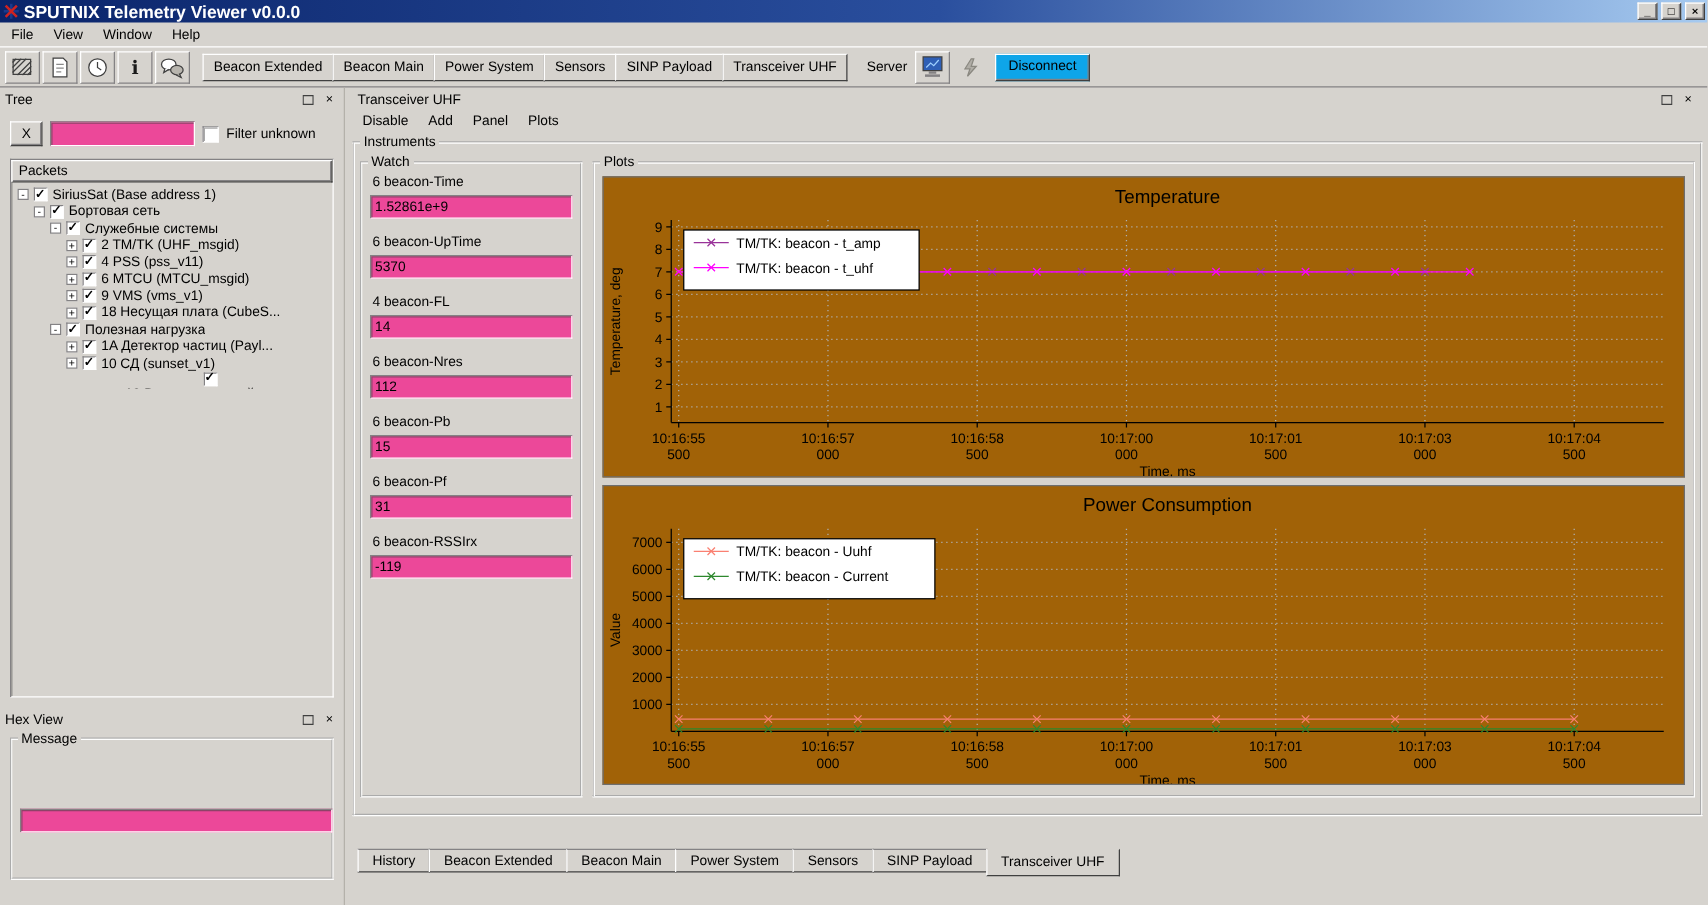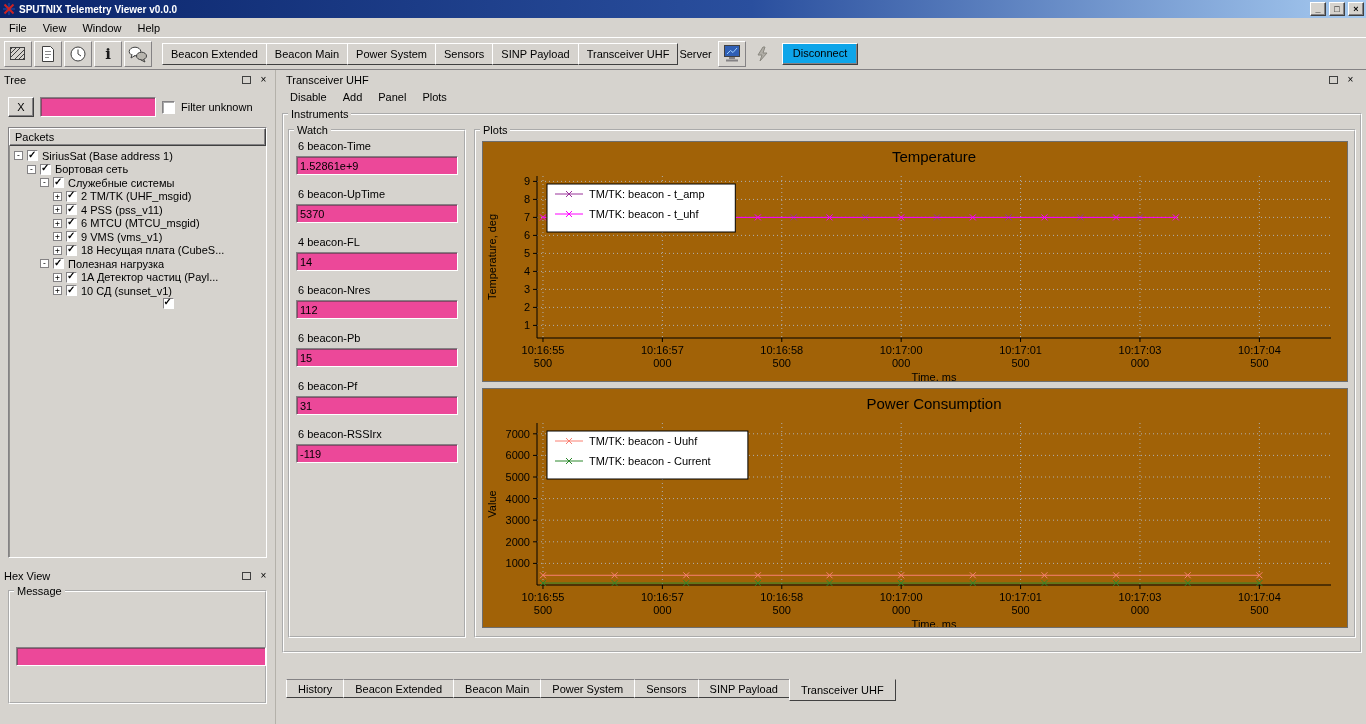--- a/index.html
+++ b/index.html
@@ -10,21 +10,21 @@
     background:#d6d3ce;
   }
   .app { width:1366px; height:724px; display:flex; flex-direction:column; }
 
   
   .titlebar {
     height:18px; flex:0 0 auto; display:flex; align-items:center; gap:3px;
     background:linear-gradient(90deg,#0a246a 0%,#2a4f9e 55%,#a6caf0 100%);
     padding:0 2px;
   }
-  .titlebar .title { flex:1; color:#fff; font-weight:bold; font-size:10px; white-space:nowrap; }
+  .titlebar .title { flex:1; color:#fff; font-weight:bold; font-size:14px; white-space:nowrap; }
   .tb-btn {
     width:16px; height:14px; background:#d6d3ce; text-align:center;
     border:1px solid; border-color:#fff #404040 #404040 #fff;
     box-shadow:inset -1px -1px 0 #848284;
     font-size:9px; line-height:12px; font-weight:bold;
   }
 
   
   .menubar { height:19px; flex:0 0 auto; display:flex; align-items:center; padding-left:1px; }
   .menu-item { padding:2px 8px; }
@@ -38,21 +38,21 @@
     width:28px; height:26px; display:flex; align-items:center; justify-content:center;
     background:#d6d3ce; border:1px solid; border-color:#fff #848284 #848284 #fff;
   }
   .tool-btn.flat { border-color:transparent; }
   .tool-tab-group { display:flex; margin-left:8px; }
   .tool-tab {
     height:22px; padding:4px 8px 0 8px; background:#d6d3ce; white-space:nowrap;
     border:1px solid; border-color:#fff #404040 #404040 #fff;
     margin-right:-1px;
   }
-  .server-label { margin-left:0; margin-right:4px;text-align:right; }
+  .server-label { margin-left:14px; margin-right:4px;text-align:right; }
   .push-btn {
     height:22px; padding:3px 10px; background:#0ea5e9;
     border:1px solid; border-color:#fff #404040 #404040 #fff;
     box-shadow:inset -1px -1px 0 #848284;
     margin-left:4px; white-space:nowrap;
   }
 
   
   .main { flex:1; display:flex; min-height:0; }
   .left-col { width:276px; flex:0 0 auto; display:flex; flex-direction:column; border-right:1px solid #b4b1aa; }

